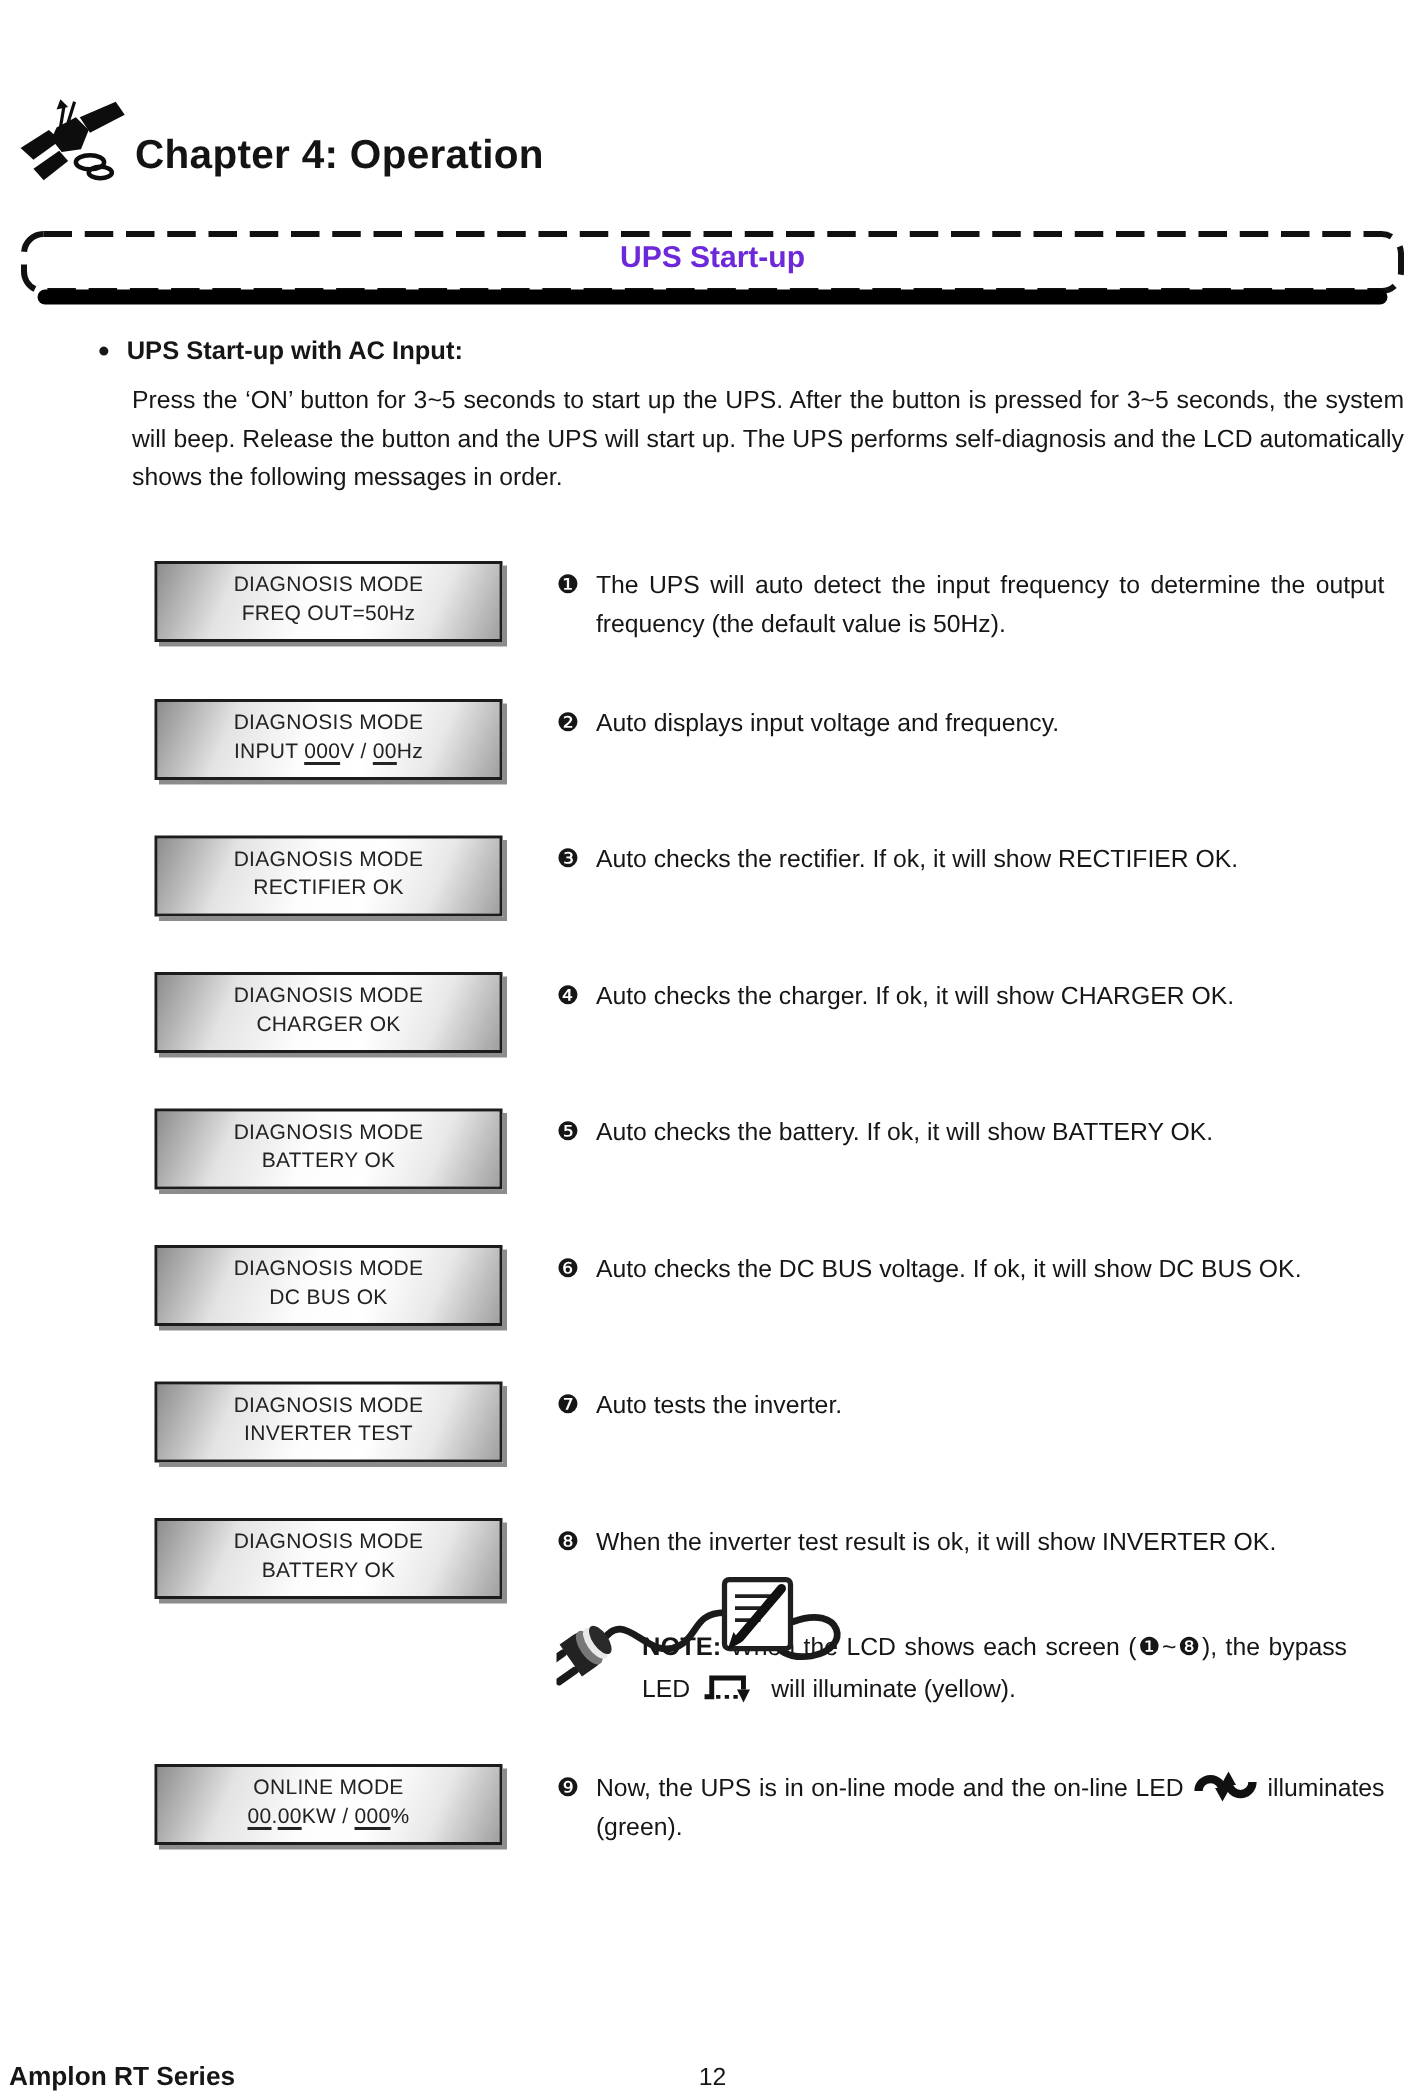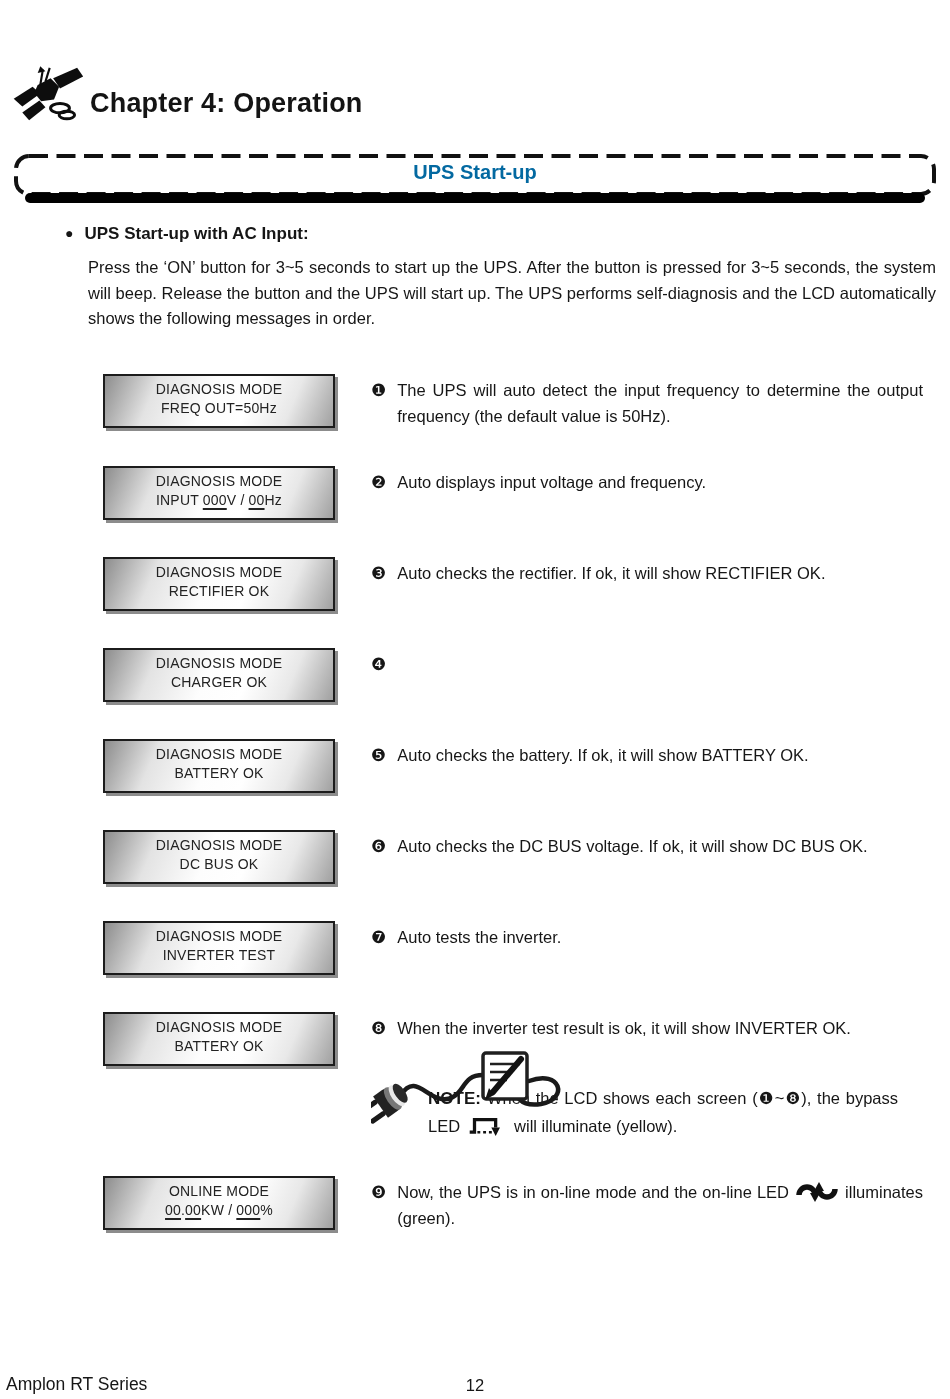--- a/index.html
+++ b/index.html
@@ -8,21 +8,21 @@
     font-family:"Liberation Sans", sans-serif; color:#161616; overflow:hidden;border-radius:24px;
   }
   
   .logo { position:absolute; left:12px; top:62px; width:72px; height:70px; }
   .chapter-title { position:absolute; left:90px; top:88px; margin:0;
     font-size:27px; font-weight:bold; color:#141414; letter-spacing:.2px; }
   
   .banner { position:absolute; left:13px; top:153px; width:924px; height:52px; }
   .banner svg { position:absolute; inset:0; }
   .banner-title { position:absolute; left:0; right:0; top:8px; text-align:center;
-    font-size:20px; font-weight:bold; color:#0369a1; }
+    font-size:20px; font-weight:bold; color:#6d28d9; }
   
   .section-heading { position:absolute; left:65px; top:224px; display:flex; align-items:baseline; }
   .bullet { font-size:14px; margin-right:11px; position:relative; top:-1px; }
   .heading-text { font-size:17px; font-weight:bold;text-align:center; }
   
   .paragraph { position:absolute; left:88px; top:255px; width:848px;
     font-size:16.5px; line-height:25.6px; text-align:justify; }
   
   .steps { position:absolute; left:103px; top:374px; right:12px; }
   .step { display:flex; align-items:flex-start; margin-bottom:37px;justify-content:center; }
@@ -40,21 +40,21 @@
     line-height:26px; margin-right:11px; flex:0 0 auto; }
   .text { font-size:16.5px; line-height:26px; text-align:justify; padding-right:15px; }
   .inline-icon { vertical-align:-5px; margin:0 6px; }
   
   .note { position:relative; margin-top:6px; }
   .note-icon { position:absolute; left:0; top:0; width:205px; height:78px; }
   .note-text { padding-top:38px; margin-left:57px; width:470px;
     font-size:16.5px; line-height:26px; text-align:justify; }
   .note-text b { margin-right:6px; font-size:17px; }
   
-  .footer-product { position:absolute; left:6px; bottom:4px; font-size:17.5px; font-weight:normal; }
+  .footer-product { position:absolute; left:6px; bottom:4px; font-size:17.5px; font-weight:bold; }
   .footer-page { position:absolute; left:0; right:0; bottom:4px; text-align:center; font-size:16.5px; }
 </style>
 </head>
 <body>
 
 <div class="page">
 
   <svg class="logo" viewBox="0 0 84 76">
     <g fill="#0d0d0d" stroke="none">
       <polygon points="2,40 24,26 33,34 12,49"></polygon>
@@ -126,20 +126,21 @@
     </div>
 
     <div class="step">
       <div class="lcd">
         <div class="lcd-line">DIAGNOSIS MODE</div>
         <div class="lcd-line"><span>CHARGER OK</span></div>
       </div>
       <div class="desc">
           <div class="desc-row">
         <span class="num">❹</span>
+        <span class="text">Auto checks the charger. If ok, it will show CHARGER OK.</span>
       </div>
         </div>
     </div>
 
     <div class="step">
       <div class="lcd">
         <div class="lcd-line">DIAGNOSIS MODE</div>
         <div class="lcd-line"><span>BATTERY OK</span></div>
       </div>
       <div class="desc">

